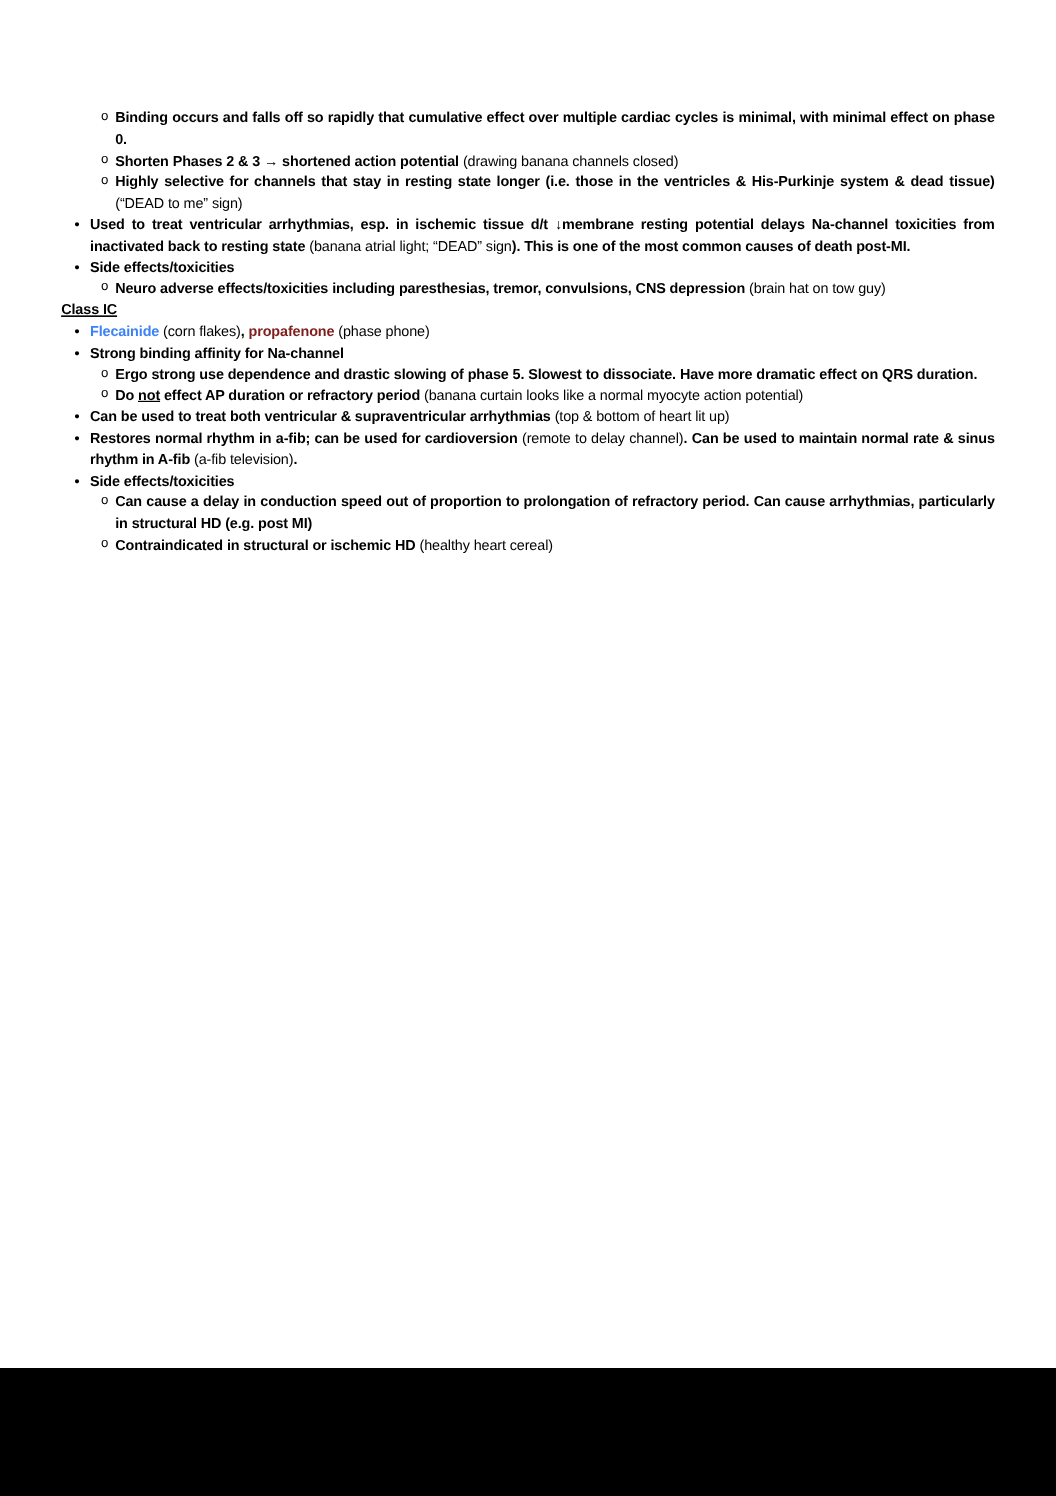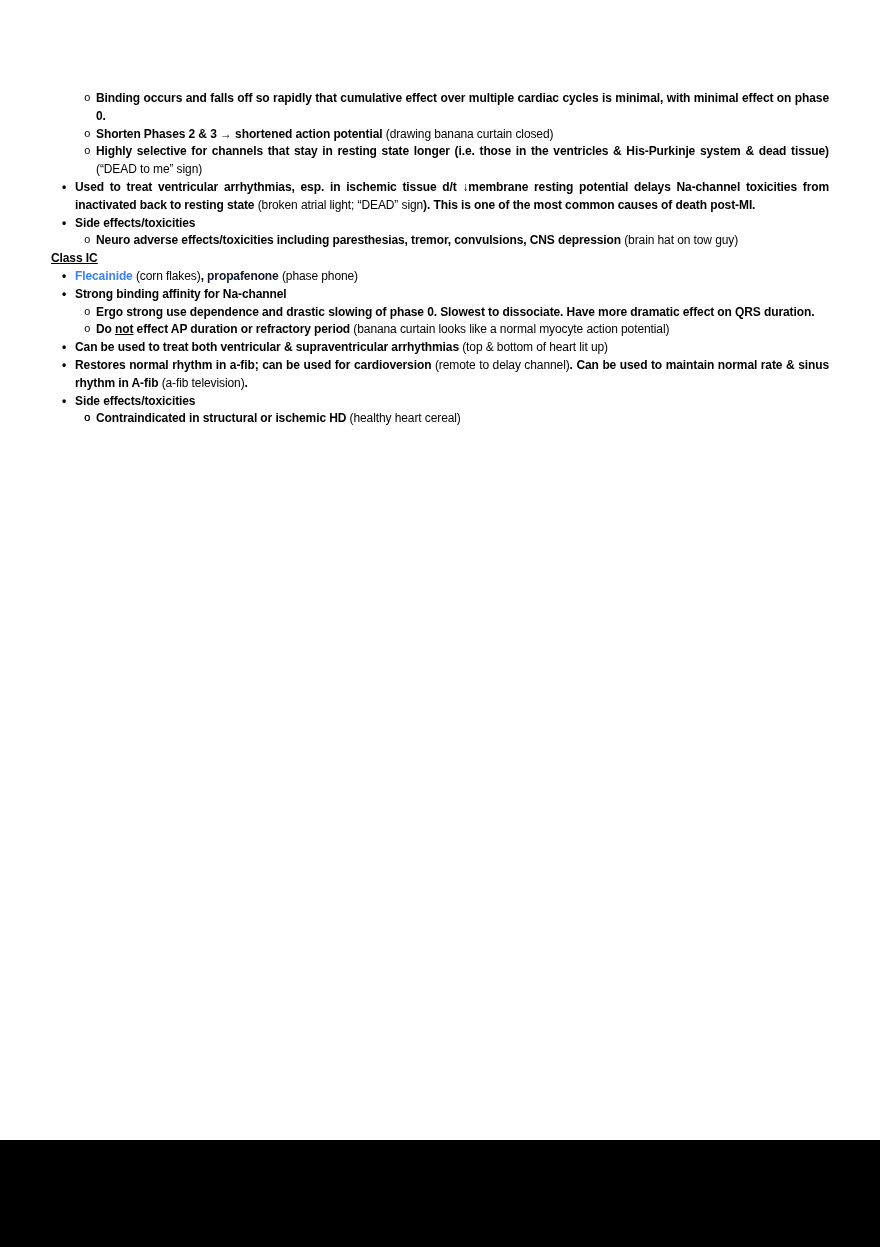--- a/index.html
+++ b/index.html
@@ -59,30 +59,30 @@
     height: 107px;
     background: #000000;
   }
 </style>
 </head>
 <body>
 
 <div class="page">
   <div class="doc">
       <div class="b2"><span class="marker">o</span><span class="seg bold">Binding occurs and falls off so rapidly that cumulative effect over multiple cardiac cycles is minimal, with minimal effect on phase 0.</span></div>
-      <div class="b2"><span class="marker">o</span><span class="seg bold">Shorten Phases 2 &amp; 3 → shortened action potential </span><span class="seg">(drawing banana curtain closed)</span></div>
+      <div class="b2"><span class="marker">o</span><span class="seg bold">Shorten Phases 2 &amp; 3 → shortened action potential </span><span class="seg">(drawing banana channels closed)</span></div>
       <div class="b2"><span class="marker">o</span><span class="seg bold">Highly selective for channels that stay in resting state longer (i.e. those in the ventricles &amp; His-Purkinje system &amp; dead tissue) </span><span class="seg">(“DEAD to me” sign)</span></div>
-      <div class="b1"><span class="marker">•</span><span class="seg bold">Used to treat ventricular arrhythmias, esp. in ischemic tissue d/t ↓membrane resting potential delays Na-channel toxicities from inactivated back to resting state </span><span class="seg">(broken atrial light; “DEAD” sign</span><span class="seg bold">). This is one of the most common causes of death post-MI.</span></div>
+      <div class="b1"><span class="marker">•</span><span class="seg bold">Used to treat ventricular arrhythmias, esp. in ischemic tissue d/t ↓membrane resting potential delays Na-channel toxicities from inactivated back to resting state </span><span class="seg">(banana atrial light; “DEAD” sign</span><span class="seg bold">). This is one of the most common causes of death post-MI.</span></div>
       <div class="b1"><span class="marker">•</span><span class="seg bold">Side effects/toxicities</span></div>
       <div class="b2"><span class="marker">o</span><span class="seg bold">Neuro adverse effects/toxicities including paresthesias, tremor, convulsions, CNS depression </span><span class="seg">(brain hat on tow guy)</span></div>
       <div class="h"><span class="seg bold underline">Class IC</span></div>
-      <div class="b1"><span class="marker">•</span><span class="seg bold" style="color: #3b82f6;">Flecainide </span><span class="seg">(corn flakes)</span><span class="seg bold">, </span><span class="seg bold" style="color: #0f172a;">propafenone </span><span class="seg">(phase phone)</span></div>
+      <div class="b1"><span class="marker">•</span><span class="seg bold" style="color: #3b82f6;">Flecainide </span><span class="seg">(corn flakes)</span><span class="seg bold">, </span><span class="seg bold" style="color: #7f1d1d;">propafenone </span><span class="seg">(phase phone)</span></div>
       <div class="b1"><span class="marker">•</span><span class="seg bold">Strong binding affinity for Na-channel</span></div>
-      <div class="b2"><span class="marker">o</span><span class="seg bold">Ergo strong use dependence and drastic slowing of phase 0. Slowest to dissociate. Have more dramatic effect on QRS duration.</span></div>
+      <div class="b2"><span class="marker">o</span><span class="seg bold">Ergo strong use dependence and drastic slowing of phase 5. Slowest to dissociate. Have more dramatic effect on QRS duration.</span></div>
       <div class="b2"><span class="marker">o</span><span class="seg bold">Do </span><span class="seg bold underline">not</span><span class="seg bold"> effect AP duration or refractory period </span><span class="seg">(banana curtain looks like a normal myocyte action potential)</span></div>
       <div class="b1"><span class="marker">•</span><span class="seg bold">Can be used to treat both ventricular &amp; supraventricular arrhythmias </span><span class="seg">(top &amp; bottom of heart lit up)</span></div>
       <div class="b1"><span class="marker">•</span><span class="seg bold">Restores normal rhythm in a-fib; can be used for cardioversion </span><span class="seg">(remote to delay channel)</span><span class="seg bold">. Can be used to maintain normal rate &amp; sinus rhythm in A-fib </span><span class="seg">(a-fib television)</span><span class="seg bold">.</span></div>
       <div class="b1"><span class="marker">•</span><span class="seg bold">Side effects/toxicities</span></div>
-      <div class="b2"><span class="marker">o</span></div>
+      <div class="b2"><span class="marker">o</span><span class="seg bold">Can cause a delay in conduction speed out of proportion to prolongation of refractory period. Can cause arrhythmias, particularly in structural HD (e.g. post MI)</span></div>
       <div class="b2"><span class="marker">o</span><span class="seg bold">Contraindicated in structural or ischemic HD </span><span class="seg">(healthy heart cereal)</span></div>
     </div>
 </div>
 <div class="footer-bar"></div>
 
 </body></html>

